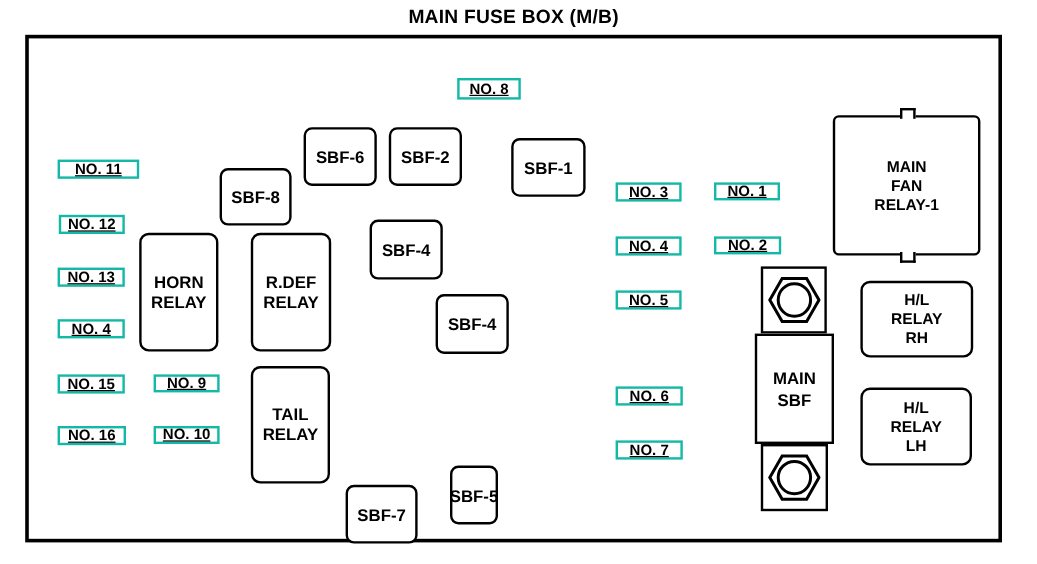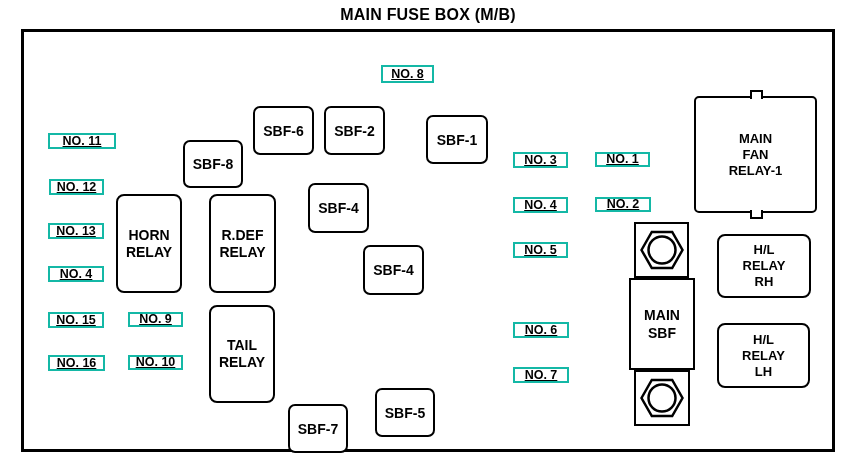--- a/index.html
+++ b/index.html
@@ -102,21 +102,21 @@
     <div class="fuse-label" style="left: 595px; top: 197px; width: 56px; height: 15px;">
       <span>NO. 2</span>
     </div>
     <div class="sbf-box" style="left: 253px; top: 106px; width: 61px; height: 49px;">SBF-6</div>
     <div class="sbf-box" style="left: 324px; top: 106px; width: 61px; height: 49px;">SBF-2</div>
     <div class="sbf-box" style="left: 426px; top: 115px; width: 62px; height: 49px;">SBF-1</div>
     <div class="sbf-box" style="left: 183px; top: 140px; width: 60px; height: 48px;">SBF-8</div>
     <div class="sbf-box" style="left: 308px; top: 183px; width: 61px; height: 50px;">SBF-4</div>
     <div class="sbf-box" style="left: 363px; top: 245px; width: 61px; height: 50px;">SBF-4</div>
     <div class="sbf-box" style="left: 288px; top: 404px; width: 60px; height: 49px;">SBF-7</div>
-    <div class="sbf-box" style="left: 375px; top: 388px; width: 60px; height: 49px;">SBF-5</div>
+    <div class="sbf-box" style="left: 375px; top: 388px; width: 40px; height: 49px;">SBF-5</div>
     <div class="relay-box" style="left: 116px; top: 194px; width: 66px; height: 99px;">
       <div>HORN</div>
       <div>RELAY</div>
     </div>
     <div class="relay-box" style="left: 209px; top: 194px; width: 67px; height: 99px;">
       <div>R.DEF</div>
       <div>RELAY</div>
     </div>
     <div class="relay-box" style="left: 209px; top: 305px; width: 66px; height: 98px;">
       <div>TAIL</div>

